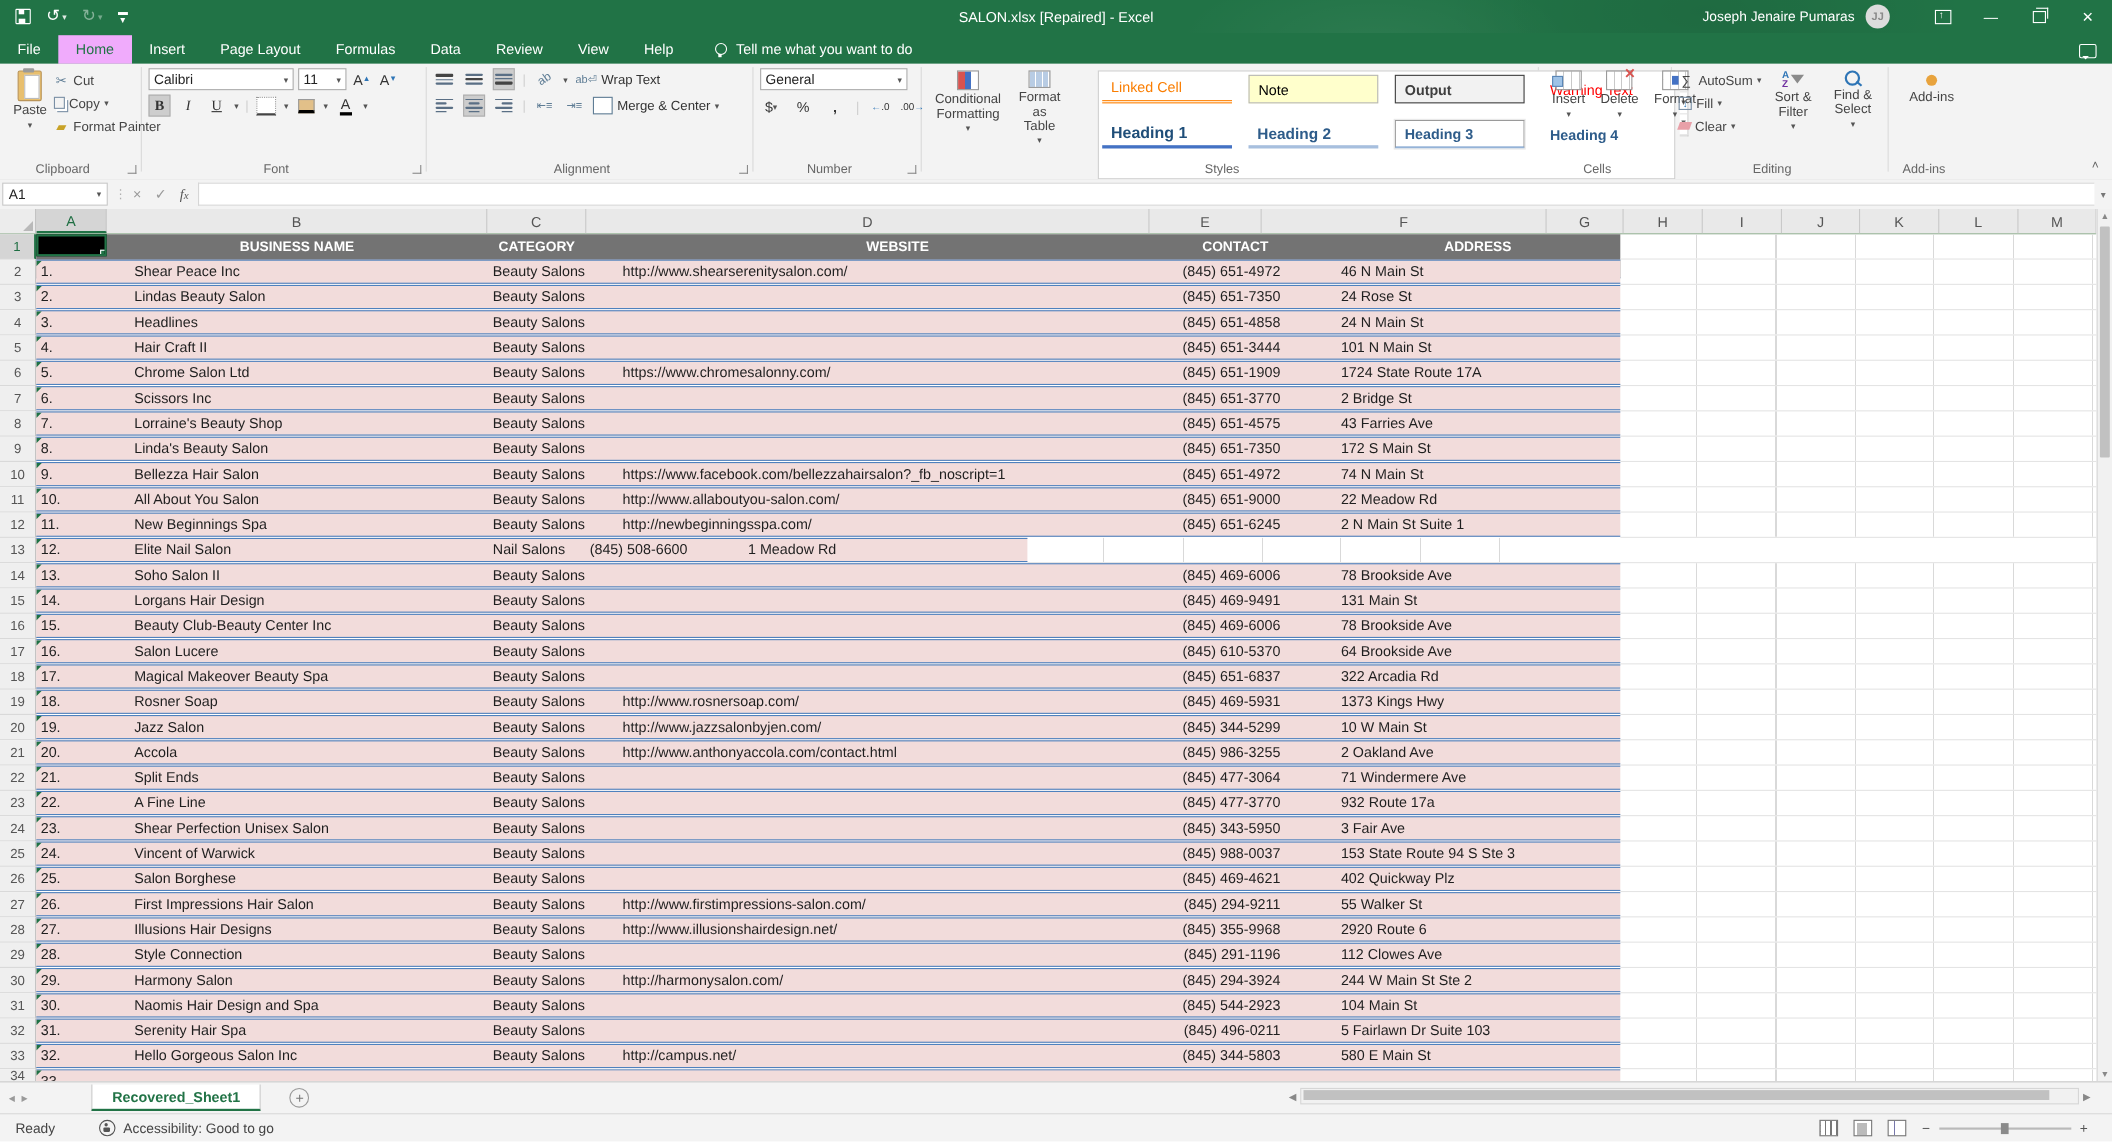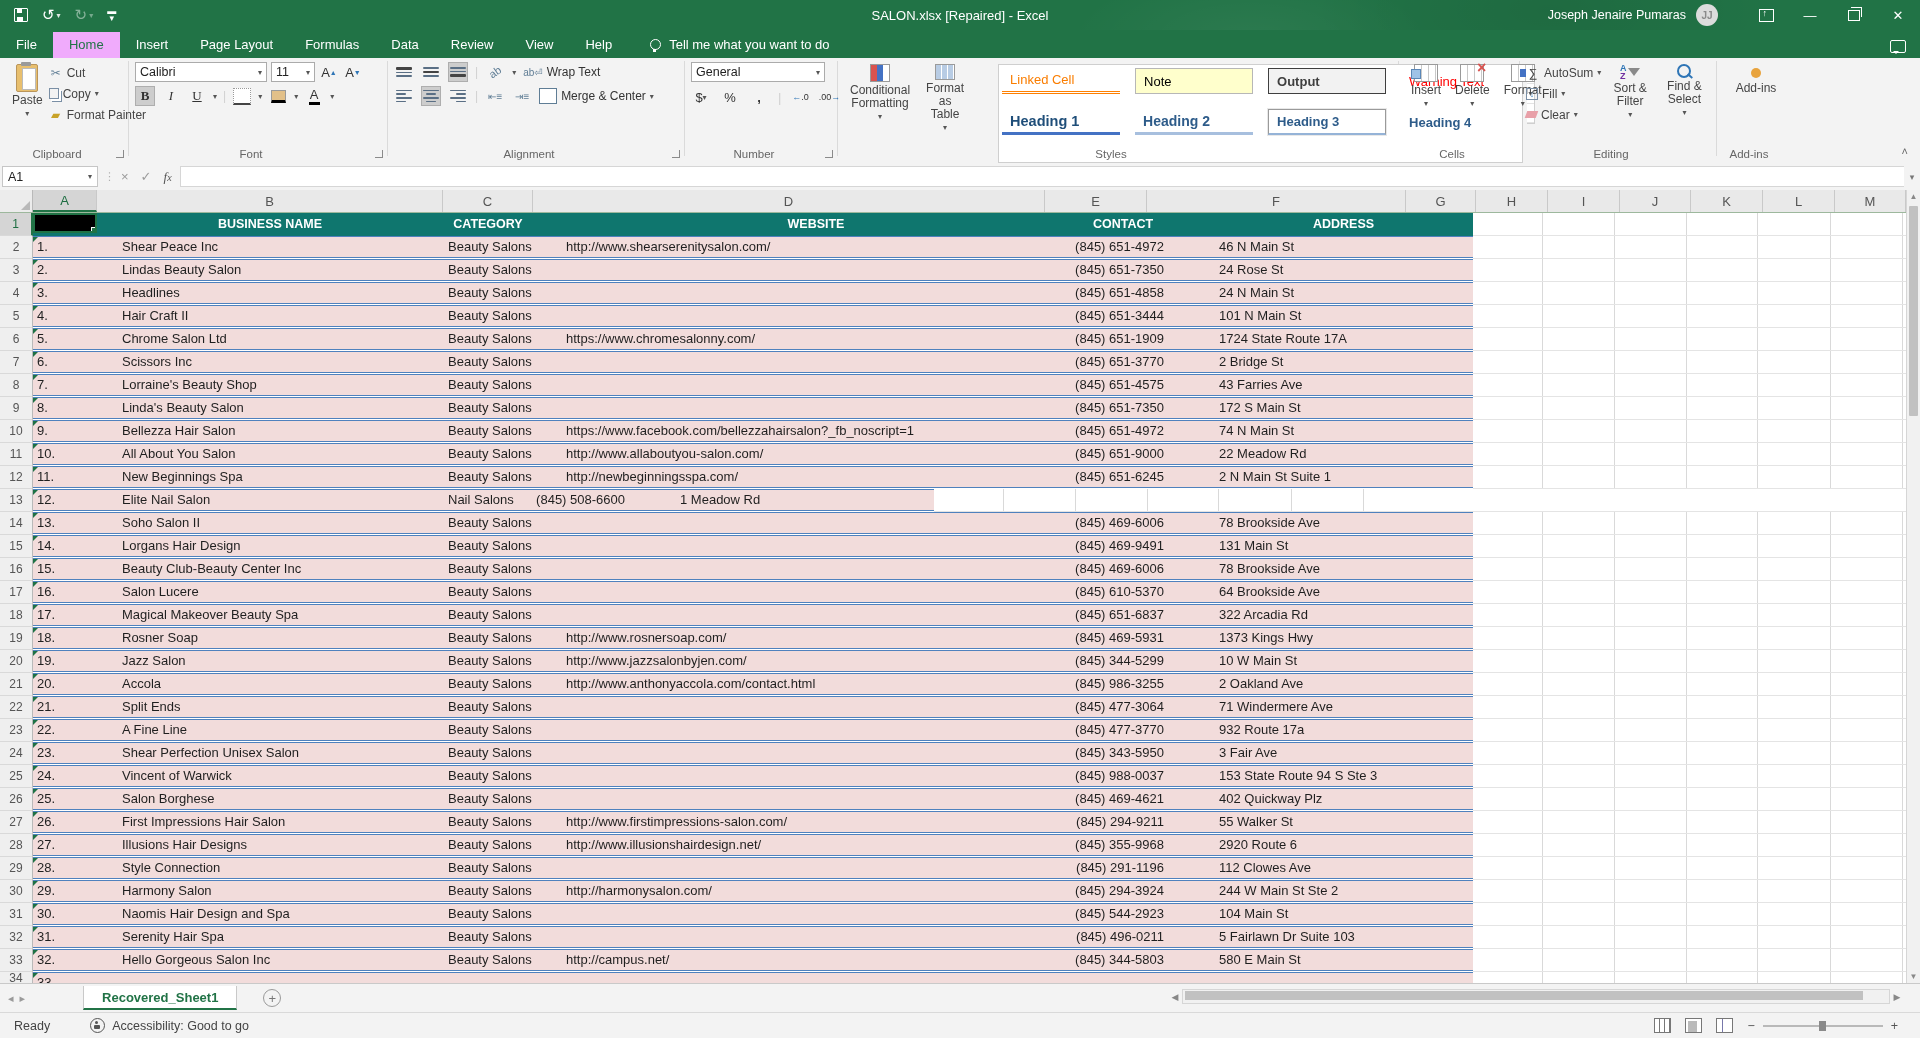--- a/index.html
+++ b/index.html
@@ -103,21 +103,21 @@
   .gut{width:33px;background:#efefef;border-right:1px solid #b9b9b9;border-bottom:1px solid #d9d9d9;box-sizing:border-box;display:flex;align-items:center;justify-content:center;font-size:12px;color:#555;}
   .gut.sel{background:#d5d5d5;color:#1e6e42;border-right:2px solid #217346;}
   .rowbody{display:flex;height:22px;border-top:1px solid #4f81bd;border-bottom:1px solid #4f81bd;background:#f2dcdb;box-sizing:border-box;}
   .cell{height:20px;line-height:20px;font-size:13px;color:#1f1f1f;white-space:nowrap;overflow:hidden;box-sizing:border-box;}
   .cA{width:64px;padding-left:4px;position:relative;}
   .cA:before{content:"";position:absolute;left:0;top:0;border-top:5px solid #1e7145;border-right:5px solid transparent;}
   .cB{width:346px;padding-left:25px;} .cC{width:90px;padding-left:5px;} .cD{width:512px;padding-left:6px;margin-left:27px;}
   .cE{width:102px;padding-right:10px;text-align:right;} .cF{width:259px;padding-left:5px;margin-left:40px;}
   .fillrest{flex:1;border-bottom:1px solid #e4e4e4;background:
     linear-gradient(90deg,transparent 0 69px,#d9d9d9 69px 70px,transparent 70px 141px,#d9d9d9 141px 142px,transparent 142px 213px,#d9d9d9 213px 214px,transparent 214px 284px,#d9d9d9 284px 285px,transparent 285px 357px,#d9d9d9 357px 358px,transparent 358px 429px,#d9d9d9 429px 430px,transparent 430px);}
-  .hdrrow .rowbody{background:#0f766e;border-top:none;border-bottom:1px solid #4f81bd;height:40px;}
+  .hdrrow .rowbody{background:#737373;border-top:none;border-bottom:1px solid #4f81bd;height:40px;}
   .hdrrow{height:23px;}
   .hcell{color:#fff;font-weight:bold;font-size:12.5px;text-align:center;padding:0 !important;line-height:22px;}
   .hcell.cA:before{display:none;}
   .a1sel{position:relative;background:#000;box-sizing:border-box;border:2px solid #217346;}
   .a1sel:after{content:"";position:absolute;right:-3px;bottom:-3px;width:5px;height:5px;background:#217346;border:1px solid #fff;}
   .partial{height:12px;overflow:hidden;}
   
   .vscroll{position:absolute;right:0;top:190px;width:14px;height:793px;background:#f1f1f1;border-left:1px solid #d6d6d6;box-sizing:border-box;}
   .vs-up{position:absolute;top:2px;left:0;right:0;text-align:center;font-size:8px;color:#888;}
   .vs-dn{position:absolute;bottom:2px;left:0;right:0;text-align:center;font-size:8px;color:#888;}

